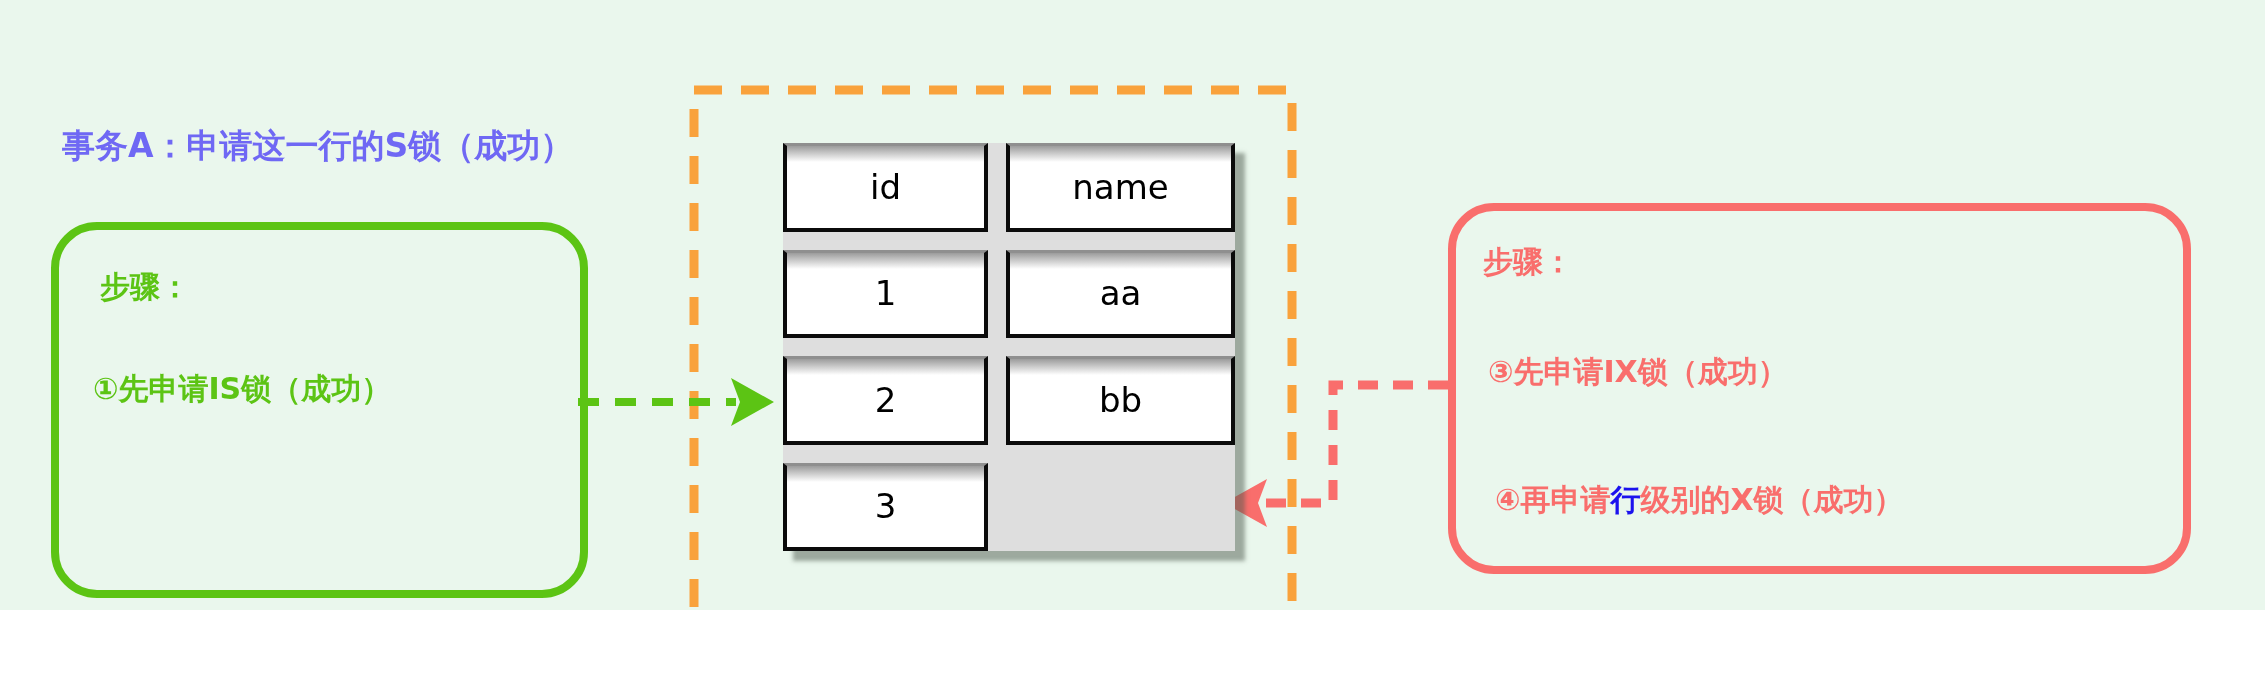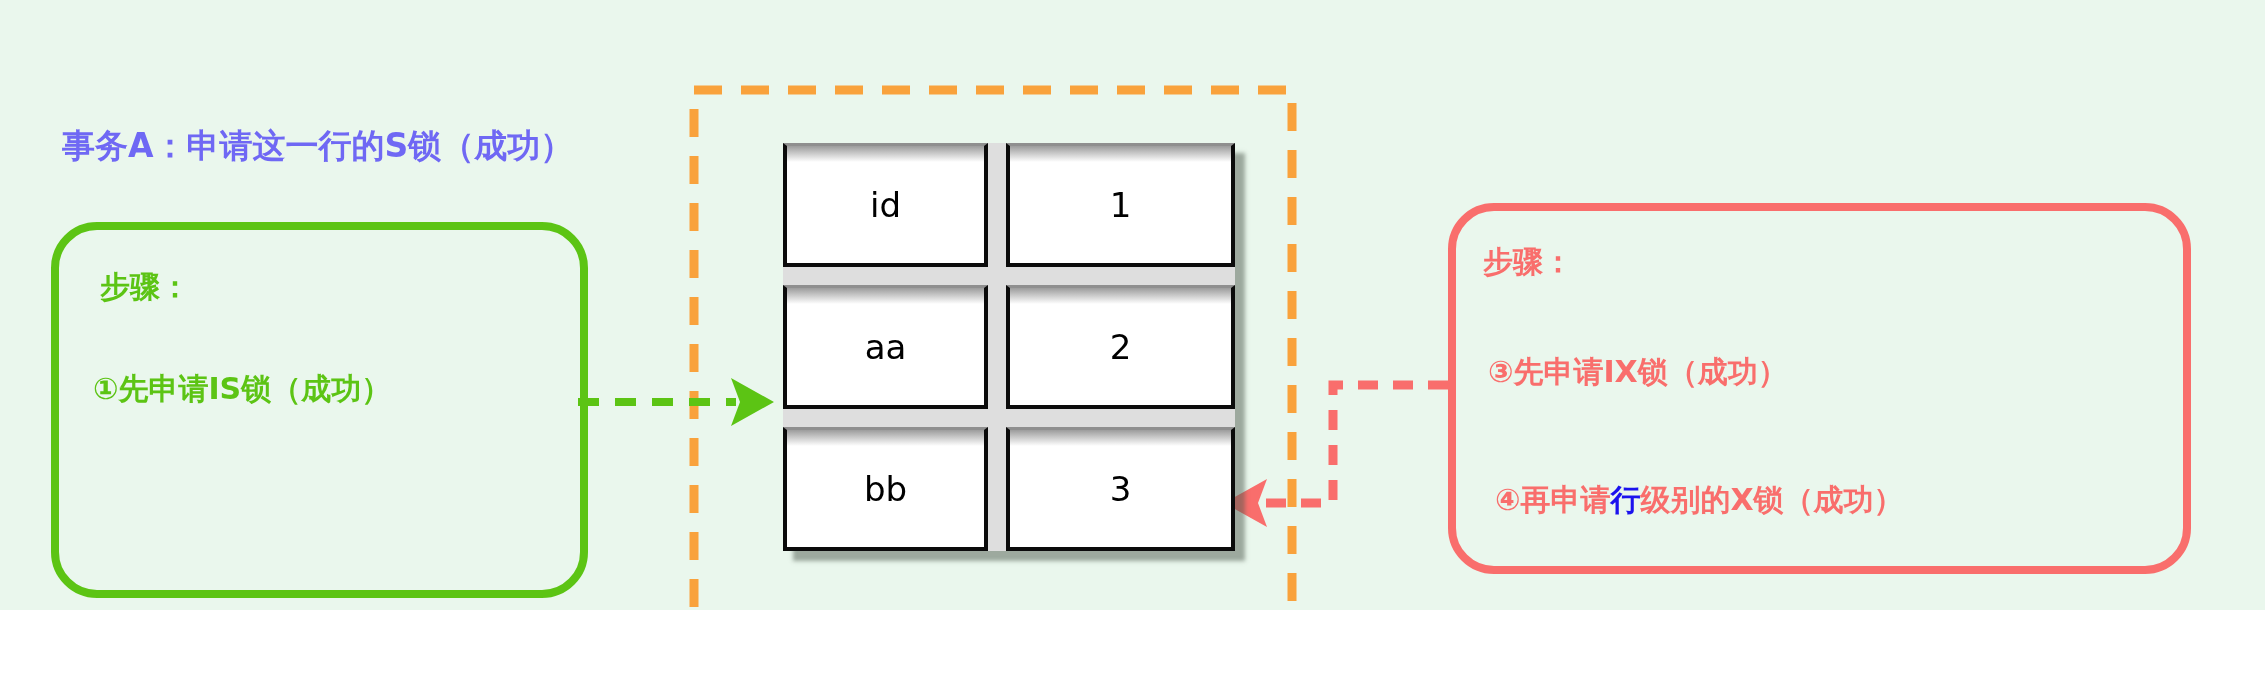--- a/index.html
+++ b/index.html
@@ -80,20 +80,21 @@
   </div>
 
   <div class="panel panel-b">
     <div class="panel-text pb-label">步骤：</div>
     <div class="panel-text pb-step3">③先申请IX锁（成功）</div>
     <div class="panel-text pb-step4"><span>④再申请</span><span class="hl-blue">行</span><span>级别的X锁（成功）</span></div>
   </div>
 
   <div class="locks-table">
     <div class="cell">id</div>
+    <div class="cell">name</div>
     <div class="cell">1</div>
     <div class="cell">aa</div>
     <div class="cell">2</div>
     <div class="cell">bb</div>
     <div class="cell">3</div>
   </div>
 
 </div>
 
 </body></html>

